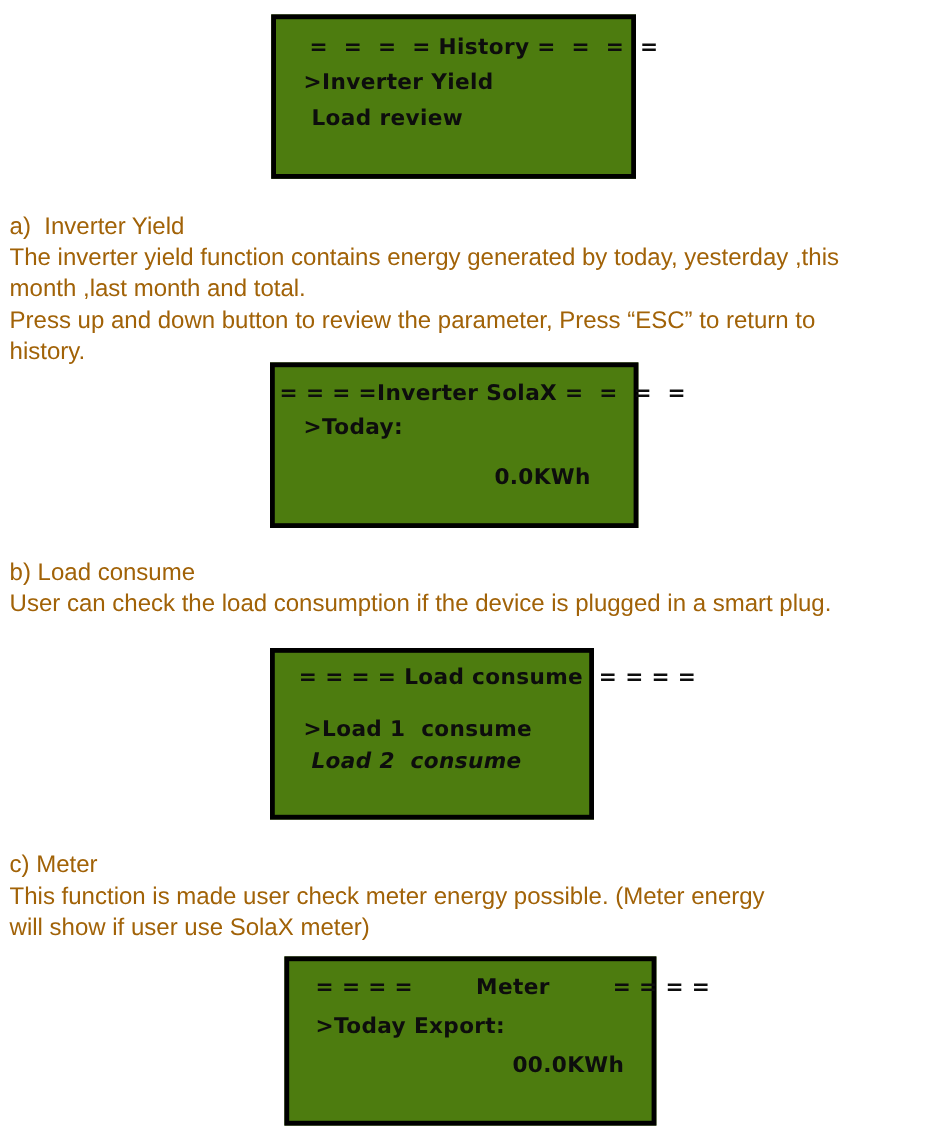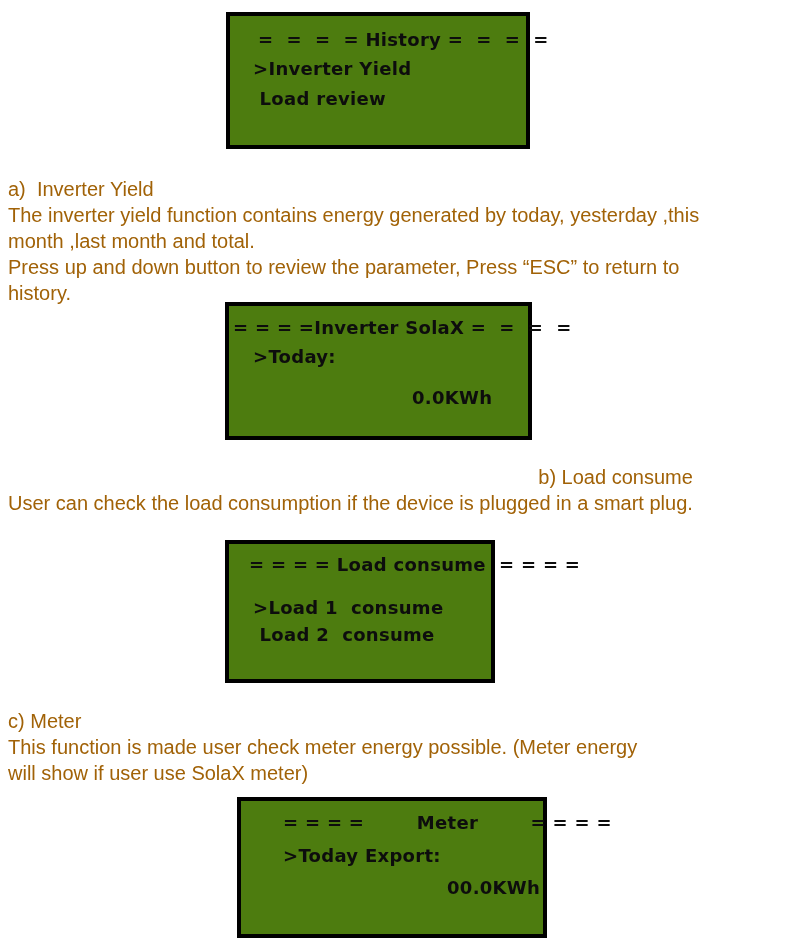--- a/index.html
+++ b/index.html
@@ -56,36 +56,36 @@
     <div class="text-line">Press up and down button to review the parameter, Press “ESC” to return to</div>
     <div class="text-line">history.</div>
   </div>
 
   <div class="lcd" style="left:225px; top:302px; width:307px; height:138px;">
     <div class="lcd-line" style="margin:11px 0 0 4px;">= = = =Inverter SolaX =  =  =  =</div>
     <div class="lcd-line" style="margin:7px 0 0 24px;">&gt;Today:</div>
     <div class="lcd-line" style="margin:19px 0 0 183px;">0.0KWh</div>
   </div>
 
-  <div class="section" style="top:464px;text-align:right;">
+  <div class="section" style="top:464px;">
     <div class="text-line">b) Load consume</div>
     <div class="text-line">User can check the load consumption if the device is plugged in a smart plug.</div>
   </div>
 
   <div class="lcd" style="left:225px; top:540px; width:270px; height:143px;">
     <div class="lcd-line" style="margin:10px 0 0 20px;">= = = = Load consume  = = = =</div>
     <div class="lcd-line" style="margin:21px 0 0 24px;">&gt;Load 1  consume</div>
-    <div class="lcd-line" style="margin:5px 0 0 24px;"> Load 2  consume</div>
+    <div class="lcd-line" style="margin:5px 0 0 24px;font-style:italic;"> Load 2  consume</div>
   </div>
 
   <div class="section" style="top:708px;">
     <div class="text-line">c) Meter</div>
     <div class="text-line">This function is made user check meter energy possible. (Meter energy</div>
     <div class="text-line">will show if user use SolaX meter)</div>
   </div>
 
-  <div class="lcd" style="left:237px; top:797px; width:310px; height:141px;padding-left:20px;">
+  <div class="lcd" style="left:237px; top:797px; width:310px; height:141px;">
     <div class="lcd-line" style="margin:11px 0 0 22px;">= = = =        Meter        = = = =</div>
     <div class="lcd-line" style="margin:11px 0 0 22px;">&gt;Today Export:</div>
     <div class="lcd-line" style="margin:10px 0 0 186px;">00.0KWh</div>
   </div>
 
 </div>
 
 </body></html>

